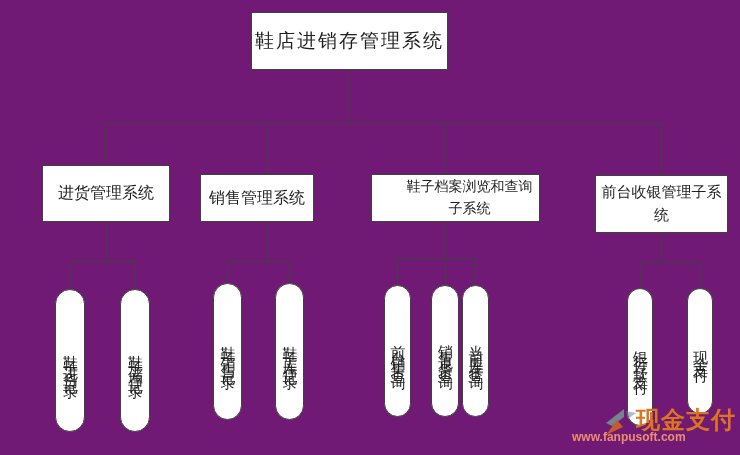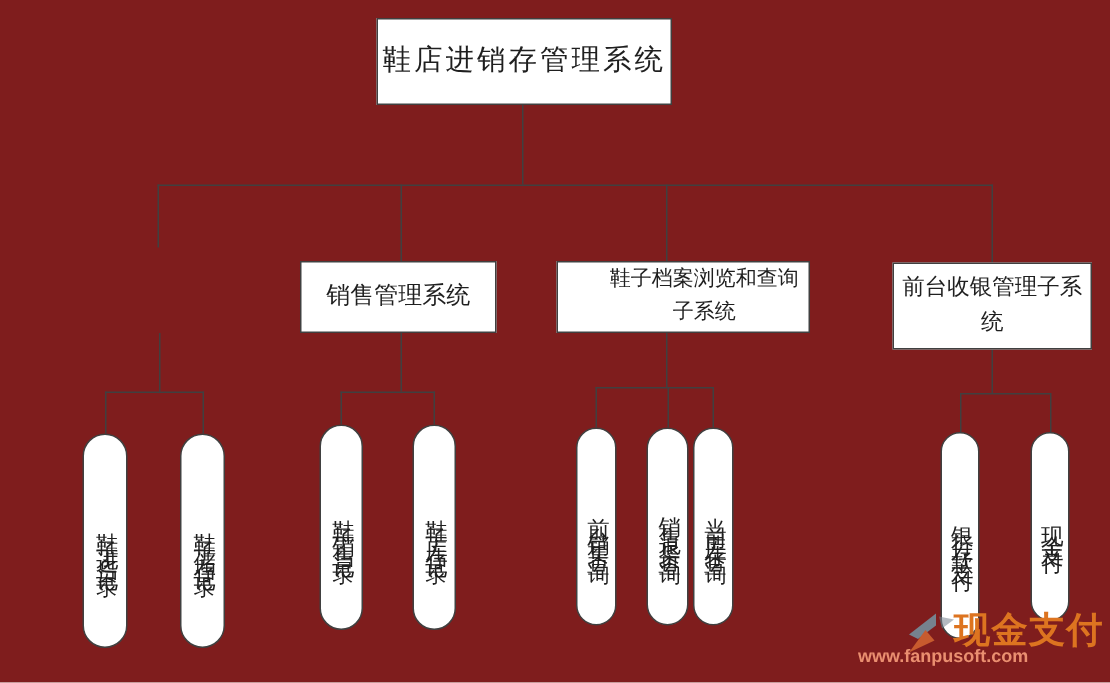--- a/index.html
+++ b/index.html
@@ -1,40 +1,40 @@
 <!DOCTYPE html>
 <html style="--line: #404040; --text: #1f1f1f; --brand: #dd7420; --url: #ea8f70; --logo-gray: #76828e; --logo-orange: #c75b2e;"><head>
 <meta charset="utf-8">
 <style>
   html, body { margin: 0; padding: 0; background: #fff; }
   .canvas {
     position: relative;
     width: 740px;
     height: 455px;
-    background: #7f1d1d;
+    background: #701a75;
     font-family: "Liberation Serif", "DejaVu Serif", serif;
     color: var(--text, #1f1f1f);
     overflow: hidden;
   }
   
   .node {
     position: absolute;
     box-sizing: border-box;
     border: 1px solid var(--line, #404040);
     background: #fff;
     display: flex;
     align-items: center;
     justify-content: center;
     text-align: center;
     line-height: 1.55;
     color: var(--text, #1f1f1f);
   }
   .node.root  { left:251px; top:12px;  width:197px; height:58px; font-size:19px; letter-spacing:2px; }
   .node.b1    { left:42px;  top:165px; width:128px; height:57px; font-size:16px; }
-  .node.b2    { left:200px; top:174px; width:131px; height:48px; font-size:16px; }
+  .node.b2    { left:200px; top:174px; width:114px; height:48px; font-size:16px; }
   .node.b3    { left:371px; top:174px; width:169px; height:48px; font-size:14px;padding-left:28px; }
   .node.b4    { left:595px; top:175px; width:133px; height:58px; font-size:15px; }
 
   
   .capsule {
     position: absolute;
     box-sizing: border-box;
     border: 1px solid var(--line, #404040);
     border-radius: 15px;
     background: #fff;
@@ -139,20 +139,23 @@
 
   <div class="vline b4-stem"></div>
   <div class="hline b4-bracket"></div>
   <div class="vline b4-drop-a"></div>
   <div class="vline b4-drop-b"></div>
 
   <div class="node root">
     <span>鞋店进销存管理系统</span>
   </div>
 
+  <div class="node b1">
+    <span>进货管理系统</span>
+  </div>
   <div class="node b2">
     <span>销售管理系统</span>
   </div>
   <div class="node b3">
     <span>鞋子档案浏览和查询子系统</span>
   </div>
   <div class="node b4">
     <span>前台收银管理子系统</span>
   </div>
 

